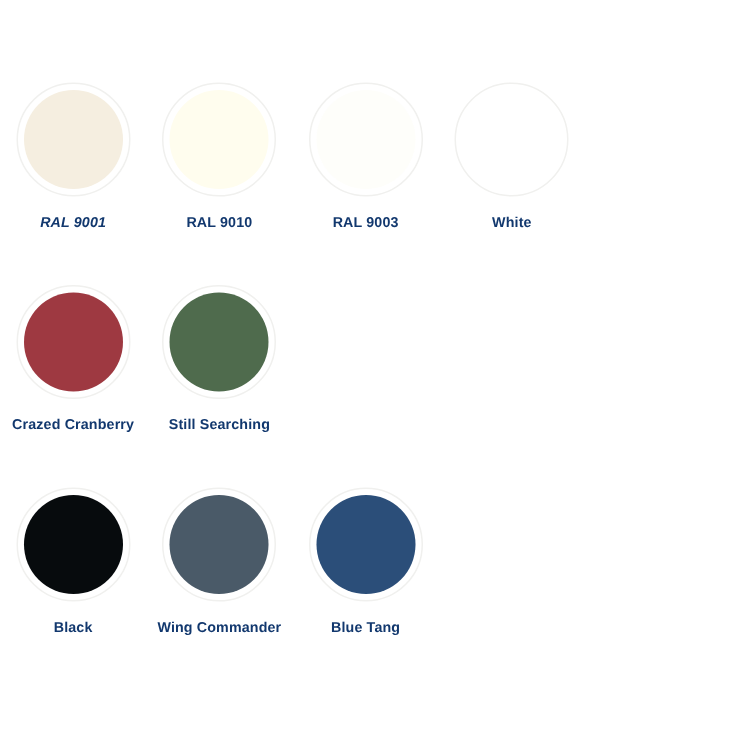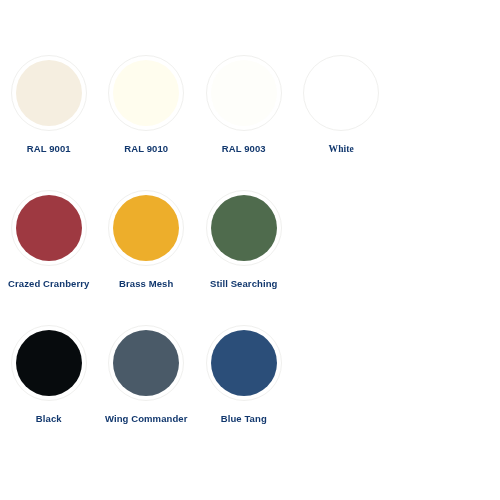--- a/index.html
+++ b/index.html
@@ -73,54 +73,48 @@
 </head>
 <body style="background: rgb(255, 255, 255);">
 
 <div class="palette-board">
 
   <div class="swatch-row">
     <div class="swatch-cell">
       <div class="swatch-ring" style="border-color: rgb(240, 240, 238);">
         <div class="swatch-disc" style="background: rgb(245, 238, 224);"></div>
       </div>
-      <div class="swatch-label" style="color: rgb(18, 56, 110);">RAL 9001</div>
+      <div class="swatch-label" style="color: rgb(18, 56, 110); font-style: italic;">RAL 9001</div>
     </div>
     <div class="swatch-cell">
       <div class="swatch-ring" style="border-color: rgb(240, 240, 238);">
         <div class="swatch-disc" style="background: rgb(255, 253, 238);"></div>
       </div>
       <div class="swatch-label" style="color: rgb(18, 56, 110);">RAL 9010</div>
     </div>
     <div class="swatch-cell">
       <div class="swatch-ring" style="border-color: rgb(240, 240, 238);">
         <div class="swatch-disc" style="background: rgb(254, 254, 250);"></div>
       </div>
       <div class="swatch-label" style="color: rgb(18, 56, 110);">RAL 9003</div>
     </div>
     <div class="swatch-cell">
       <div class="swatch-ring" style="border-color: rgb(240, 240, 238);">
         <div class="swatch-disc" style="background: rgb(255, 255, 255);"></div>
       </div>
-      <div class="swatch-label" style="color: rgb(18, 56, 110); font-family: Liberation Serif, serif;">White</div>
+      <div class="swatch-label" style="color: rgb(18, 56, 110);">White</div>
     </div>
   </div>
 
   <div class="swatch-row">
     <div class="swatch-cell">
       <div class="swatch-ring" style="border-color: rgb(240, 240, 238);">
         <div class="swatch-disc" style="background: rgb(158, 57, 65);"></div>
       </div>
       <div class="swatch-label" style="color: rgb(18, 56, 110);">Crazed Cranberry</div>
-    </div>
-    <div class="swatch-cell">
-      <div class="swatch-ring" style="border-color: rgb(240, 240, 238);">
-        <div class="swatch-disc" style="background: rgb(237, 174, 43);"></div>
-      </div>
-      <div class="swatch-label" style="color: rgb(18, 56, 110);">Brass Mesh</div>
     </div>
     <div class="swatch-cell">
       <div class="swatch-ring" style="border-color: rgb(240, 240, 238);">
         <div class="swatch-disc" style="background: rgb(79, 107, 77);"></div>
       </div>
       <div class="swatch-label" style="color: rgb(18, 56, 110); text-align: right;">Still Searching</div>
     </div>
   </div>
 
   <div class="swatch-row">

